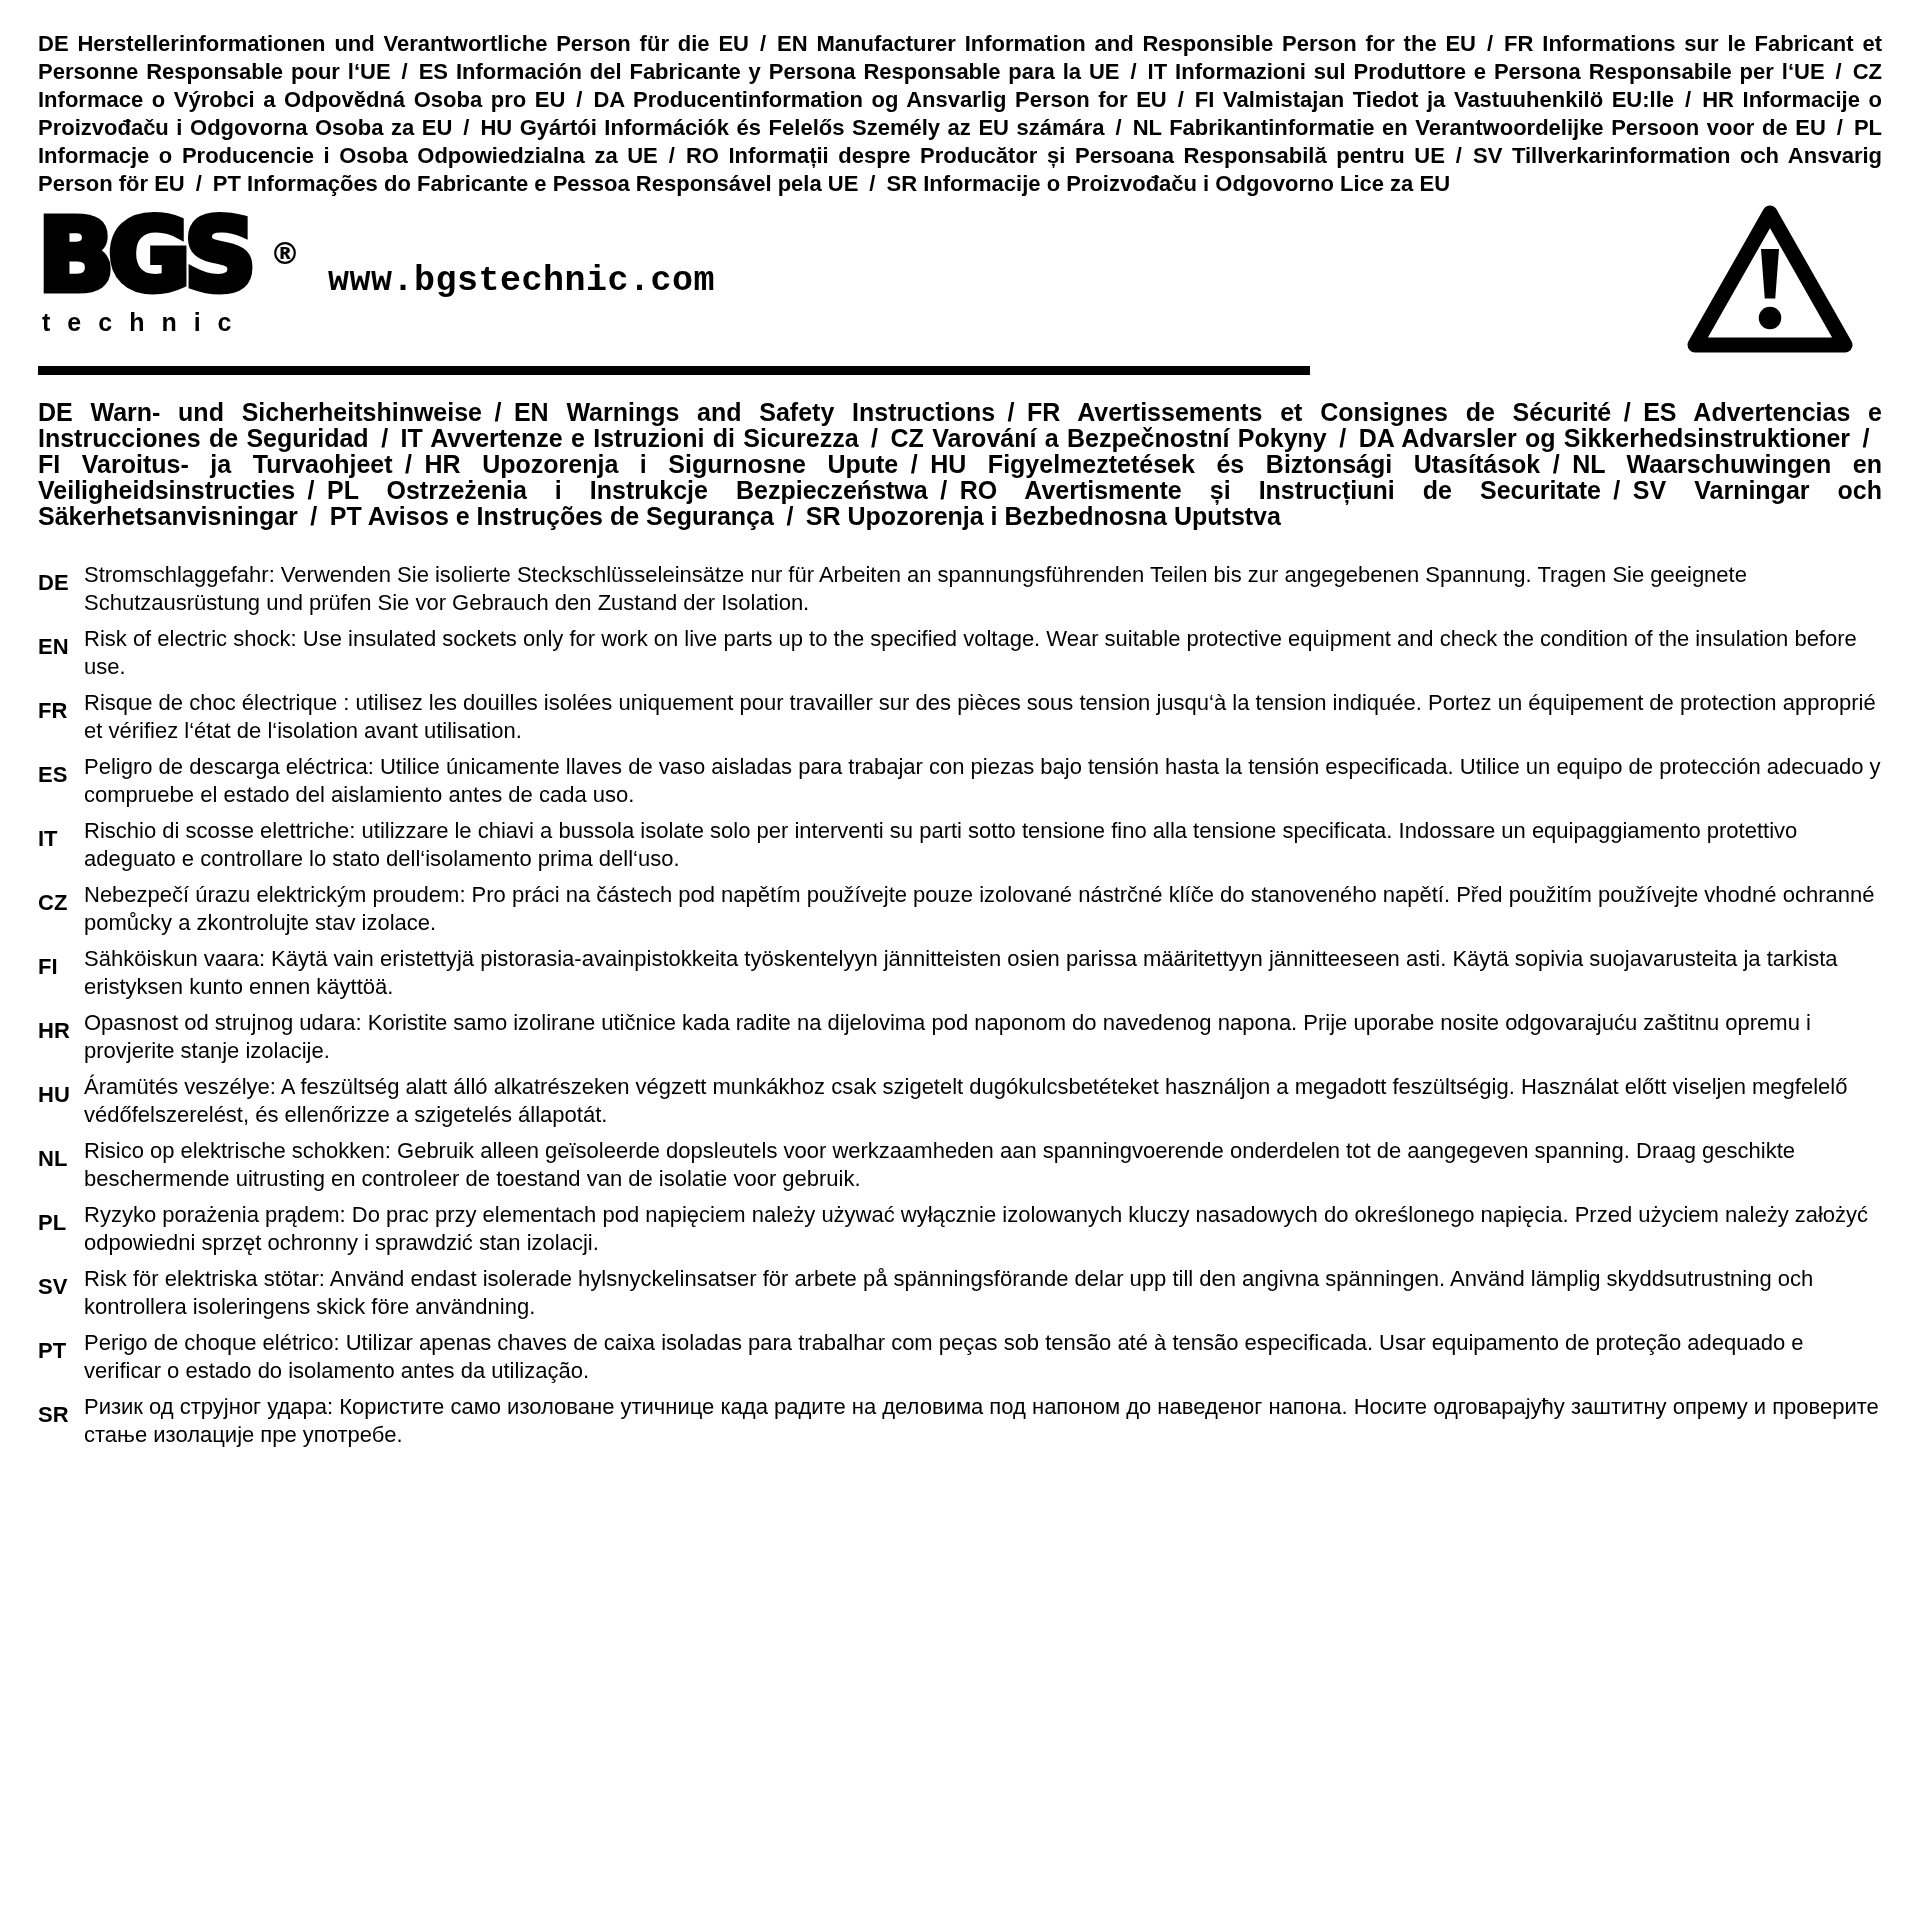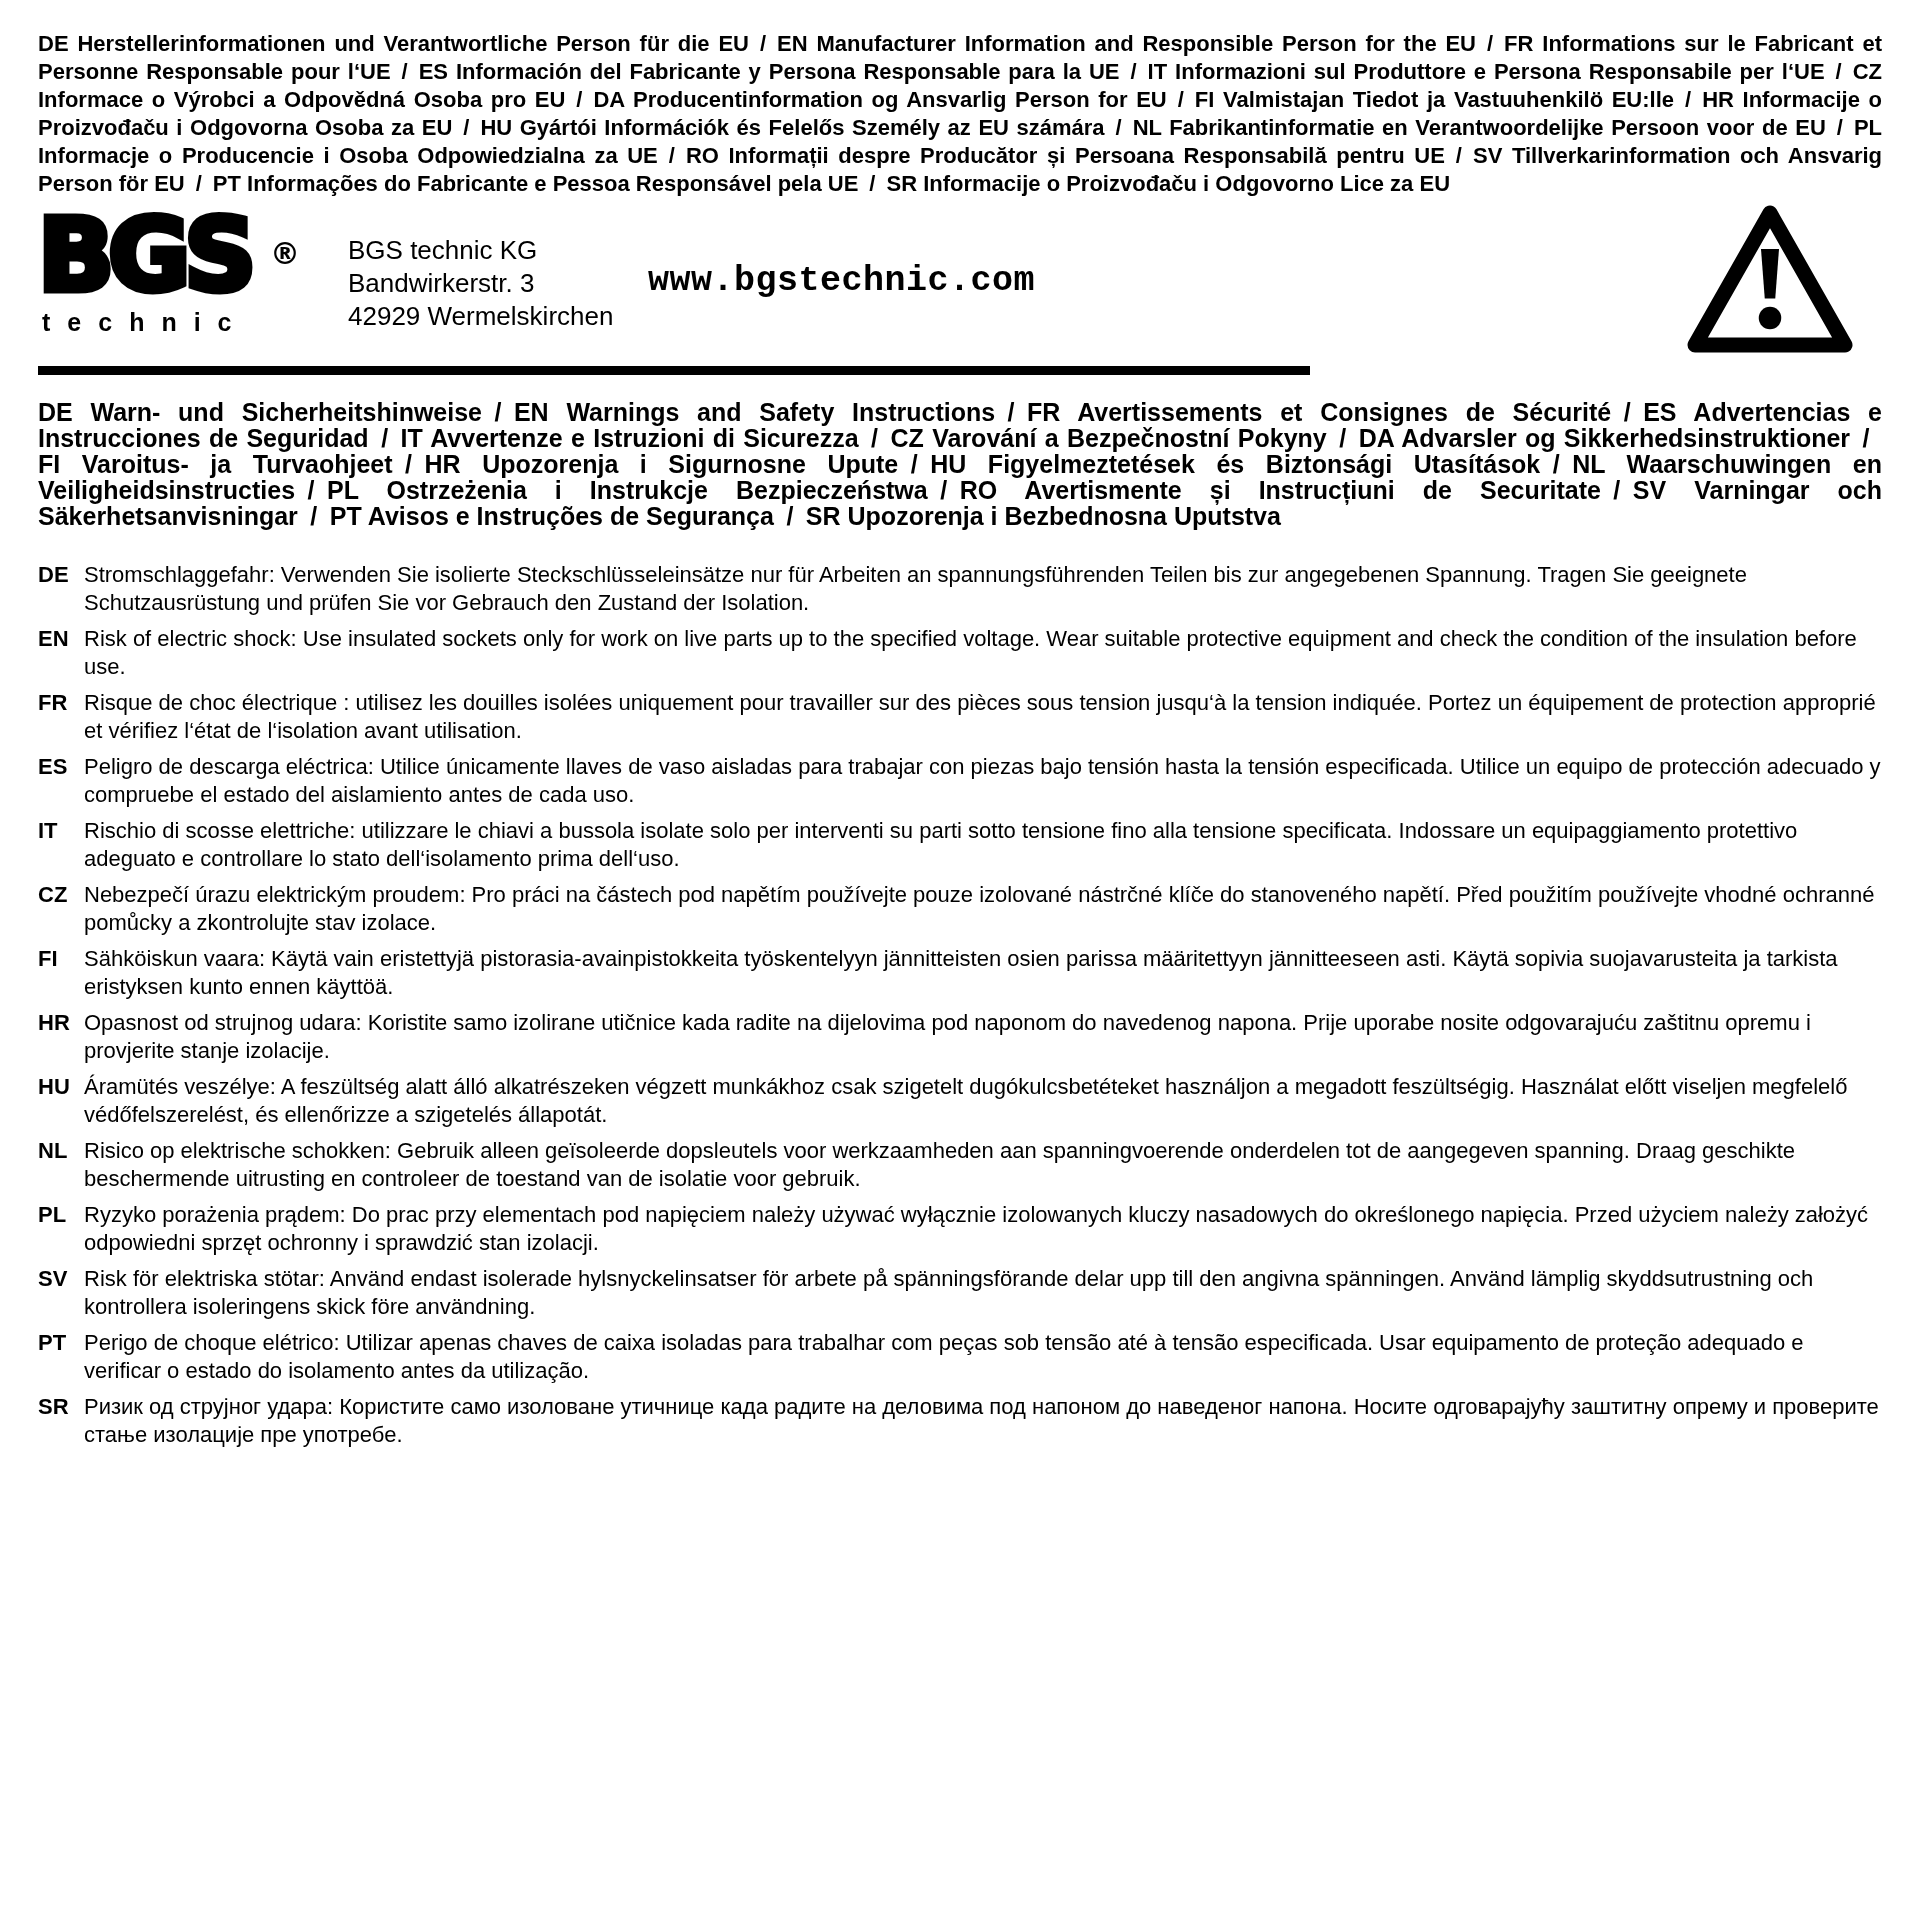--- a/index.html
+++ b/index.html
@@ -49,43 +49,38 @@
     margin-top: 10px;
   }
   .warnings-header {
     font-size: 25px; line-height: 26px; font-weight: bold;
     text-align: justify;
     margin: 24px 0 0 0;
   }
   .entries { margin-top: 32px; }
   .entry { position: relative; padding-left: 46px; margin-bottom: 8px; }
   .entry .lang {
-    position: absolute; left: 0; top: 0;
+    position: absolute; left: 0; top: 8px;
     font-size: 22px; line-height: 28px; font-weight: bold;
   }
   .entry p { margin: 0; font-size: 22px; line-height: 28px; }
 </style>
 </head>
 <body>
 
 <p class="top-header">DE Herstellerinformationen und Verantwortliche Person für die EU / EN Manufacturer Information and Responsible Person for the EU / FR Informations sur le Fabricant et Personne Responsable pour l‘UE / ES Información del Fabricante y Persona Responsable para la UE / IT Informazioni sul Produttore e Persona Responsabile per l‘UE / CZ Informace o Výrobci a Odpovědná Osoba pro EU / DA Producentinformation og Ansvarlig Person for EU / FI Valmistajan Tiedot ja Vastuuhenkilö EU:lle / HR Informacije o Proizvođaču i Odgovorna Osoba za EU / HU Gyártói Információk és Felelős Személy az EU számára / NL Fabrikantinformatie en Verantwoordelijke Persoon voor de EU / PL Informacje o Producencie i Osoba Odpowiedzialna za UE / RO Informații despre Producător și Persoana Responsabilă pentru UE / SV Tillverkarinformation och Ansvarig Person för EU / PT Informações do Fabricante e Pessoa Responsável pela UE / SR Informacije o Proizvođaču i Odgovorno Lice za EU</p>
 
 <div class="brand-row">
   <div class="logo">
     <div class="logo-main">
       <span>BGS</span><span class="logo-reg">®</span>
     </div>
     <div class="logo-sub">technic</div>
   </div>
 
-  <div class="contact-col addr">
-    <div>BGS technic KG</div>
-    <div>Bandwirkerstr. 3</div>
-    <div>42929 Wermelskirchen</div>
-  </div>
 
 
   <div class="website">www.bgstechnic.com</div>
 
   <div class="tri">
     <svg width="168" height="150" viewBox="0 0 112 100" aria-hidden="true">
       <path d="M56 6 L106 94 L6 94 Z" fill="none" stroke="#000" stroke-width="10" stroke-linejoin="round"></path>
       <path d="M50 30 L62 30 L59.5 63 L52.5 63 Z" fill="#000"></path>
       <circle cx="56" cy="76" r="7.5" fill="#000"></circle>
     </svg>

